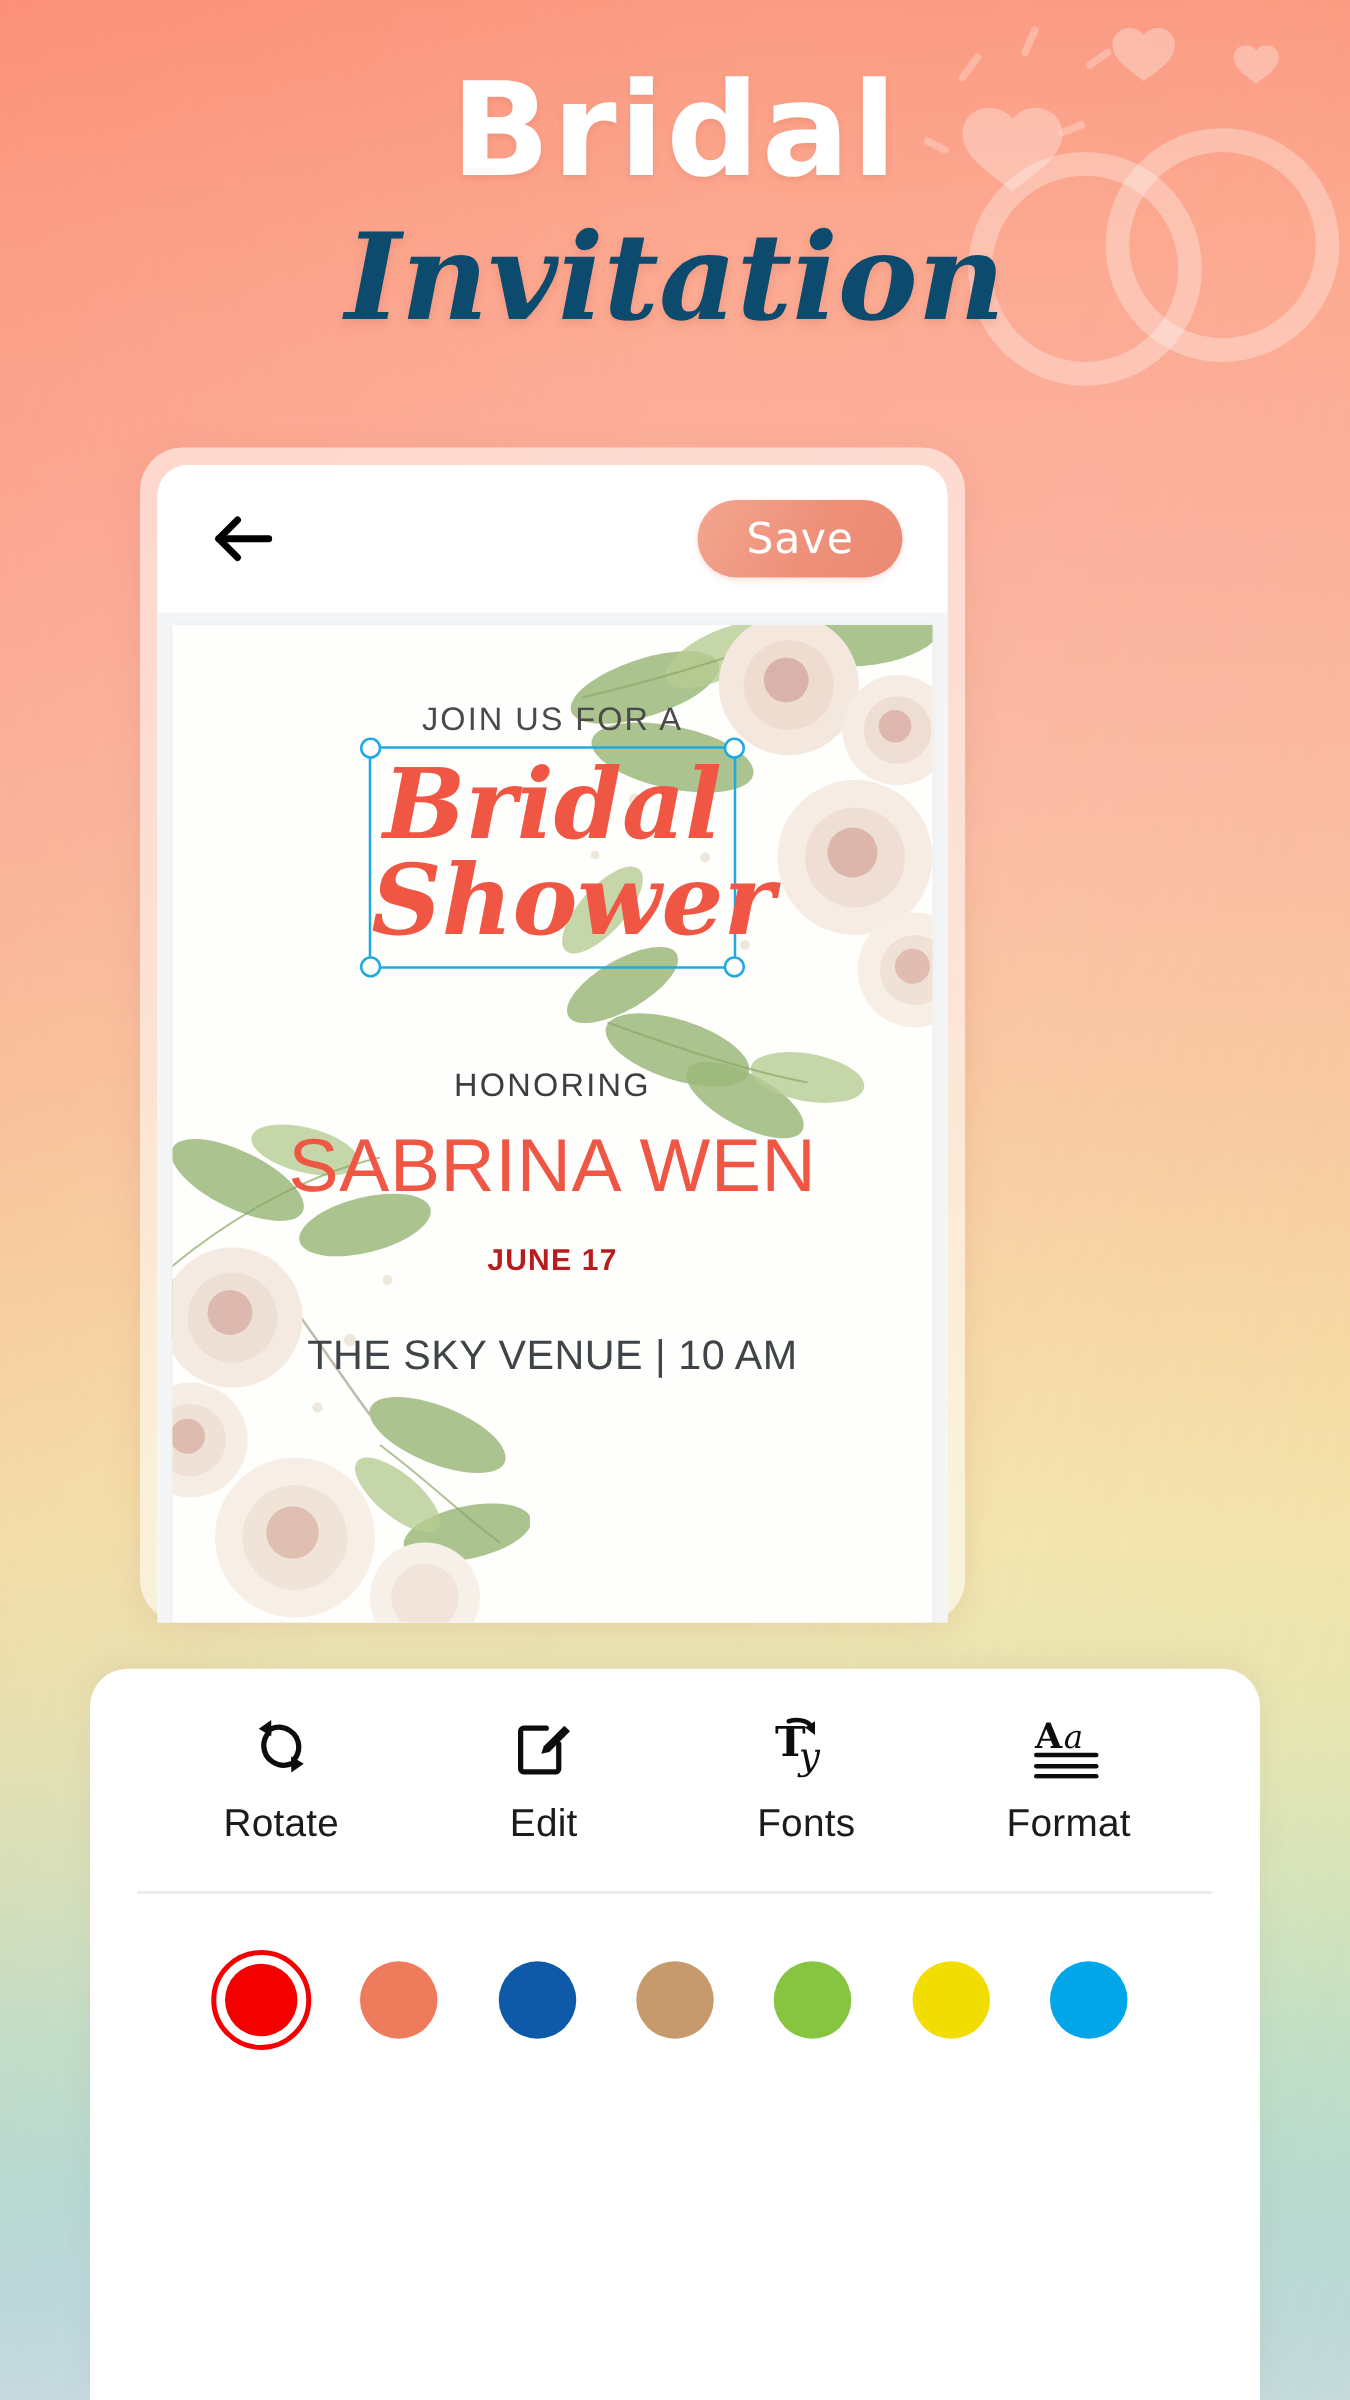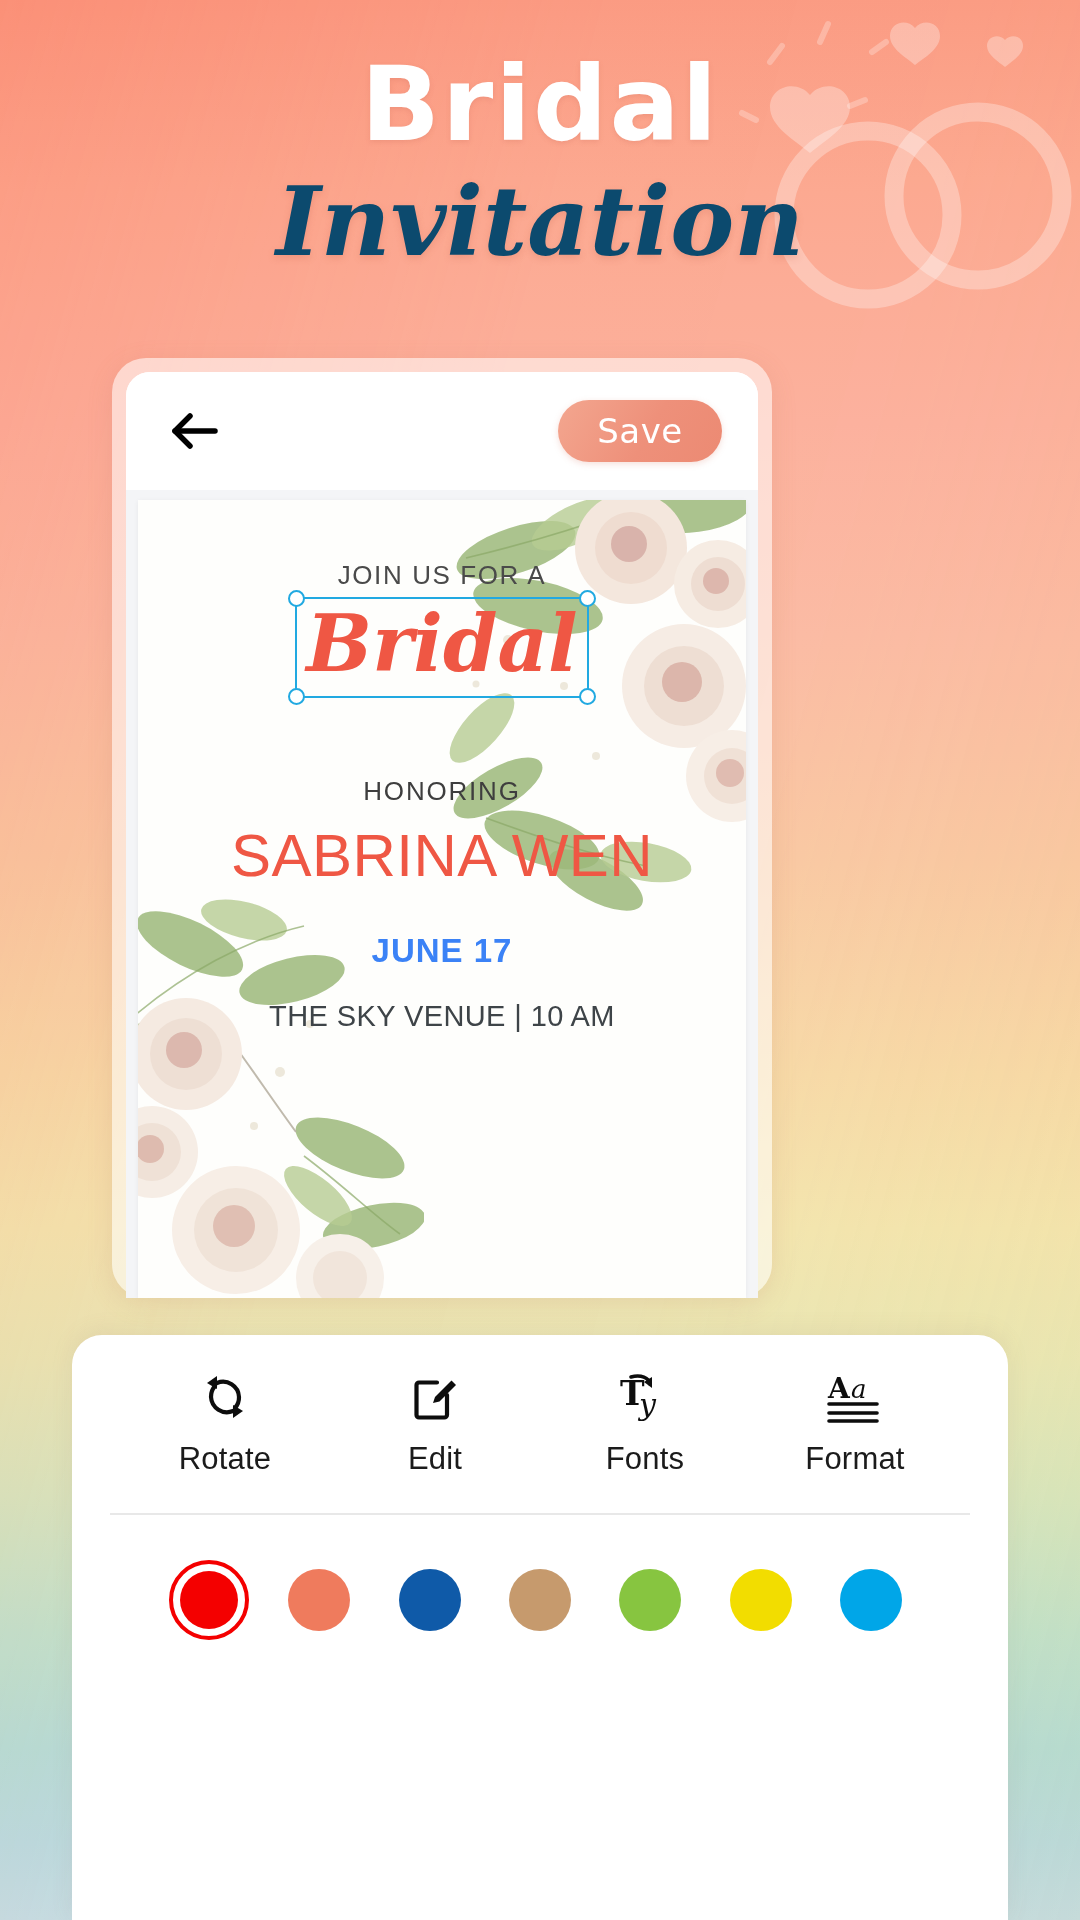--- a/index.html
+++ b/index.html
@@ -175,29 +175,29 @@
     color:#3e3e3e;
   }
   #honoree-name {
     margin-top:14px;
     font-size:60px;
     font-weight:normal;
     letter-spacing:.5px;
     color:#ef5744;
   }
   #event-date {
+    margin-top:28px;
+    font-size:24px;
+    font-weight:bold;
+    letter-spacing:1px;
+    color:#b91c1c;
+  }
+  #event-venue {
     margin-top:42px;
     font-size:33px;
-    font-weight:bold;
-    letter-spacing:1px;
-    color:#3b82f6;
-  }
-  #event-venue {
-    margin-top:30px;
-    font-size:29px;
     letter-spacing:.4px;
     color:#3e4448;
   }
 
   
   #editor-panel {
     position:absolute;
     left:72px; bottom:0;
     width:936px; height:585px;
     background:#ffffff;
@@ -391,20 +391,21 @@
 
         <div id="card-content">
           <div id="join-us">JOIN US FOR A</div>
 
           <div id="selection-box">
             <span class="handle tl"></span>
             <span class="handle tr"></span>
             <span class="handle bl"></span>
             <span class="handle br"></span>
             <div class="script-line" id="script-bridal">Bridal</div>
+            <div class="script-line" id="script-shower">Shower</div>
           </div>
 
           <div id="honoring">HONORING</div>
           <div id="honoree-name">SABRINA WEN</div>
           <div id="event-date">JUNE 17</div>
           <div id="event-venue">THE SKY VENUE | 10 AM</div>
         </div>
 
       </div>
     </div>

